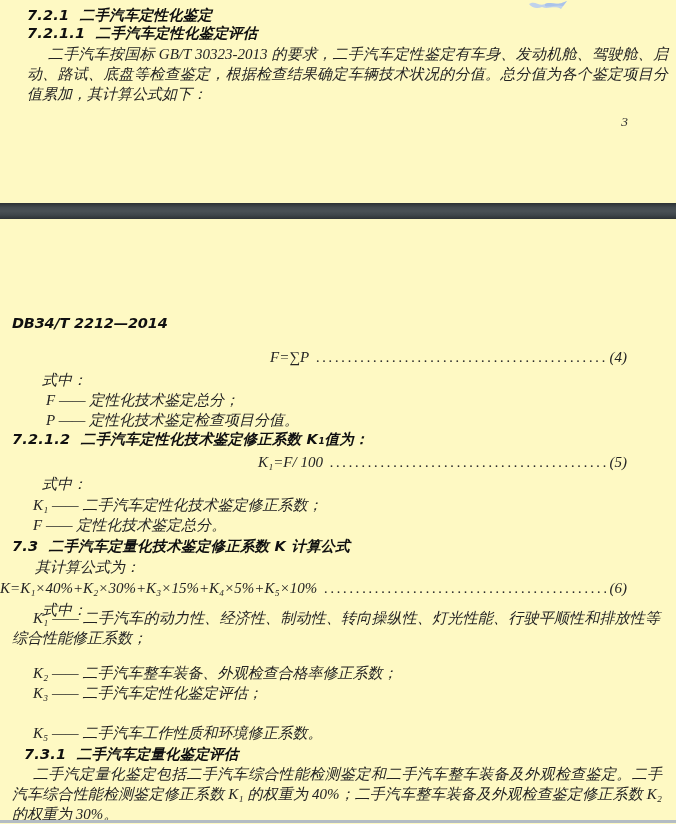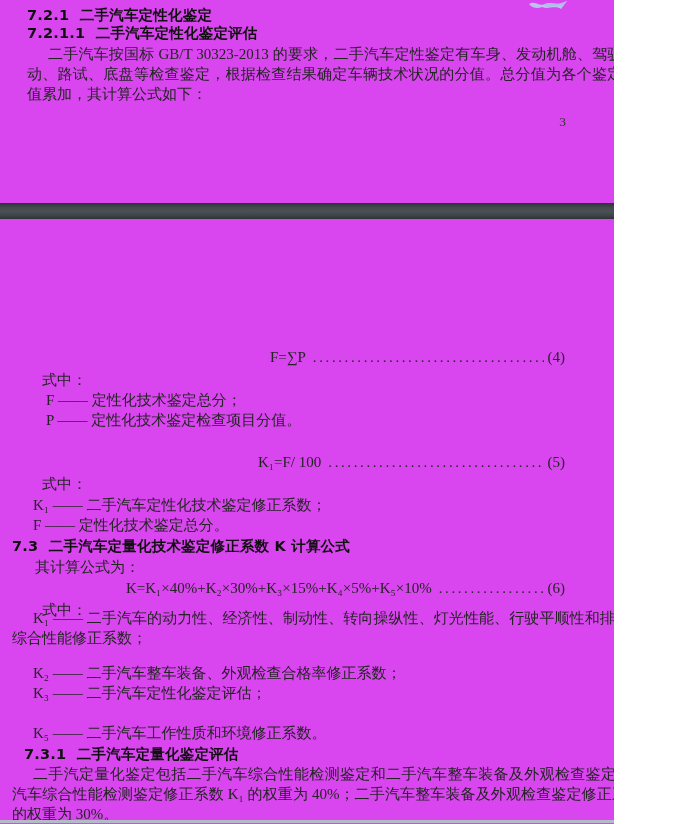--- a/index.html
+++ b/index.html
@@ -1,19 +1,20 @@
 <!DOCTYPE html>
 <html><head>
 <meta charset="utf-8">
 <style>
   html, body { margin:0; padding:0; background:#ffffff; }
   #screen {
-    position:relative; width:614px; height:824px; overflow:hidden;
-    background:#d946ef; color:#242424;
+    position:relative; width:676px; height:824px; overflow:hidden;
+    background:#fef9c3; color:#242424;
     font-family:"Liberation Serif","DejaVu Serif",serif;
+    font-style:italic;
   }
   .line {
     position:absolute; font-size:15px; line-height:20px;
     white-space:pre-wrap; color:#242424;
   }
   .heading {
     font-weight:700; color:#101010;
     font-family:"DejaVu Sans","Liberation Sans",sans-serif;
     font-size:14.5px; letter-spacing:0.2px;
   }
@@ -53,46 +54,48 @@
     <path d="M17,4 C23,1 27,7 39,1 L35,6 C28,4 22,8 17,6 Z" fill="#a5bfe9" opacity="0.8"></path>
   </svg>
 
   <div class="line heading" style="top:5px; left:27px;">7.2.1  二手汽车定性化鉴定</div>
   <div class="line heading" style="top:23px; left:27px;">7.2.1.1  二手汽车定性化鉴定评估</div>
   <div class="line para" style="top:44px; left:27px; width:641px; text-indent:21px;">二手汽车按国标 GB/T 30323-2013 的要求，二手汽车定性鉴定有车身、发动机舱、驾驶舱、启动、路试、底盘等检查鉴定，根据检查结果确定车辆技术状况的分值。总分值为各个鉴定项目分值累加，其计算公式如下：</div>
   <div class="line page-number" style="top:112px; right:48px;">3</div>
 
   <div id="separator-band"></div>
 
+  <div class="line doc-code" style="top:313px; left:12px;">DB34/T 2212—2014</div>
 
   <div class="formula-row" style="top:347px; padding-left:270px; padding-right:49px;">
     <span class="formula-expr">F=∑P</span>
     <span class="dot-leader">............................................................................................................</span>
     <span class="formula-num">(4)</span>
   </div>
 
   <div class="line" style="top:370px; left:42px;">式中：</div>
   <div class="line" style="top:410px; left:46px;">P —— 定性化技术鉴定检查项目分值。</div>
   <div class="line" style="top:390px; left:46px;">F —— 定性化技术鉴定总分；</div>
 
+  <div class="line heading" style="top:429px; left:12px;">7.2.1.2  二手汽车定性化技术鉴定修正系数 K₁值为：</div>
 
   <div class="formula-row" style="top:452px; padding-left:258px; padding-right:49px;">
     <span class="formula-expr">K₁=F/ 100</span>
     <span class="dot-leader">............................................................................................................</span>
     <span class="formula-num">(5)</span>
   </div>
 
   <div class="line" style="top:474px; left:42px;">式中：</div>
   <div class="line" style="top:495px; left:33px;">K₁ —— 二手汽车定性化技术鉴定修正系数；</div>
   <div class="line" style="top:515px; left:33px;">F —— 定性化技术鉴定总分。</div>
 
   <div class="line heading" style="top:536px; left:12px;">7.3  二手汽车定量化技术鉴定修正系数 K 计算公式</div>
   <div class="line" style="top:557px; left:35px;">其计算公式为：</div>
 
-  <div class="formula-row" style="top:578px; padding-left:126px; padding-right:49px;">
+  <div class="formula-row" style="top:578px; padding-right:49px;">
     <span class="formula-expr">K=K₁×40%+K₂×30%+K₃×15%+K₄×5%+K₅×10%</span>
     <span class="dot-leader">............................................................................................................</span>
     <span class="formula-num">(6)</span>
   </div>
 
   <div class="line" style="top:600px; left:42px;">式中：</div>
   <div class="line para" style="top:584px; left:12px; width:648px; text-indent:21px;margin-top:24px;">K₁ —— 二手汽车的动力性、经济性、制动性、转向操纵性、灯光性能、行驶平顺性和排放性等综合性能修正系数；</div>
   <div class="line" style="top:663px; left:33px;">K₂ —— 二手汽车整车装备、外观检查合格率修正系数；</div>
   <div class="line" style="top:683px; left:33px;">K₃ —— 二手汽车定性化鉴定评估；</div>
   <div class="line" style="top:723px; left:33px;">K₅ —— 二手汽车工作性质和环境修正系数。</div>

